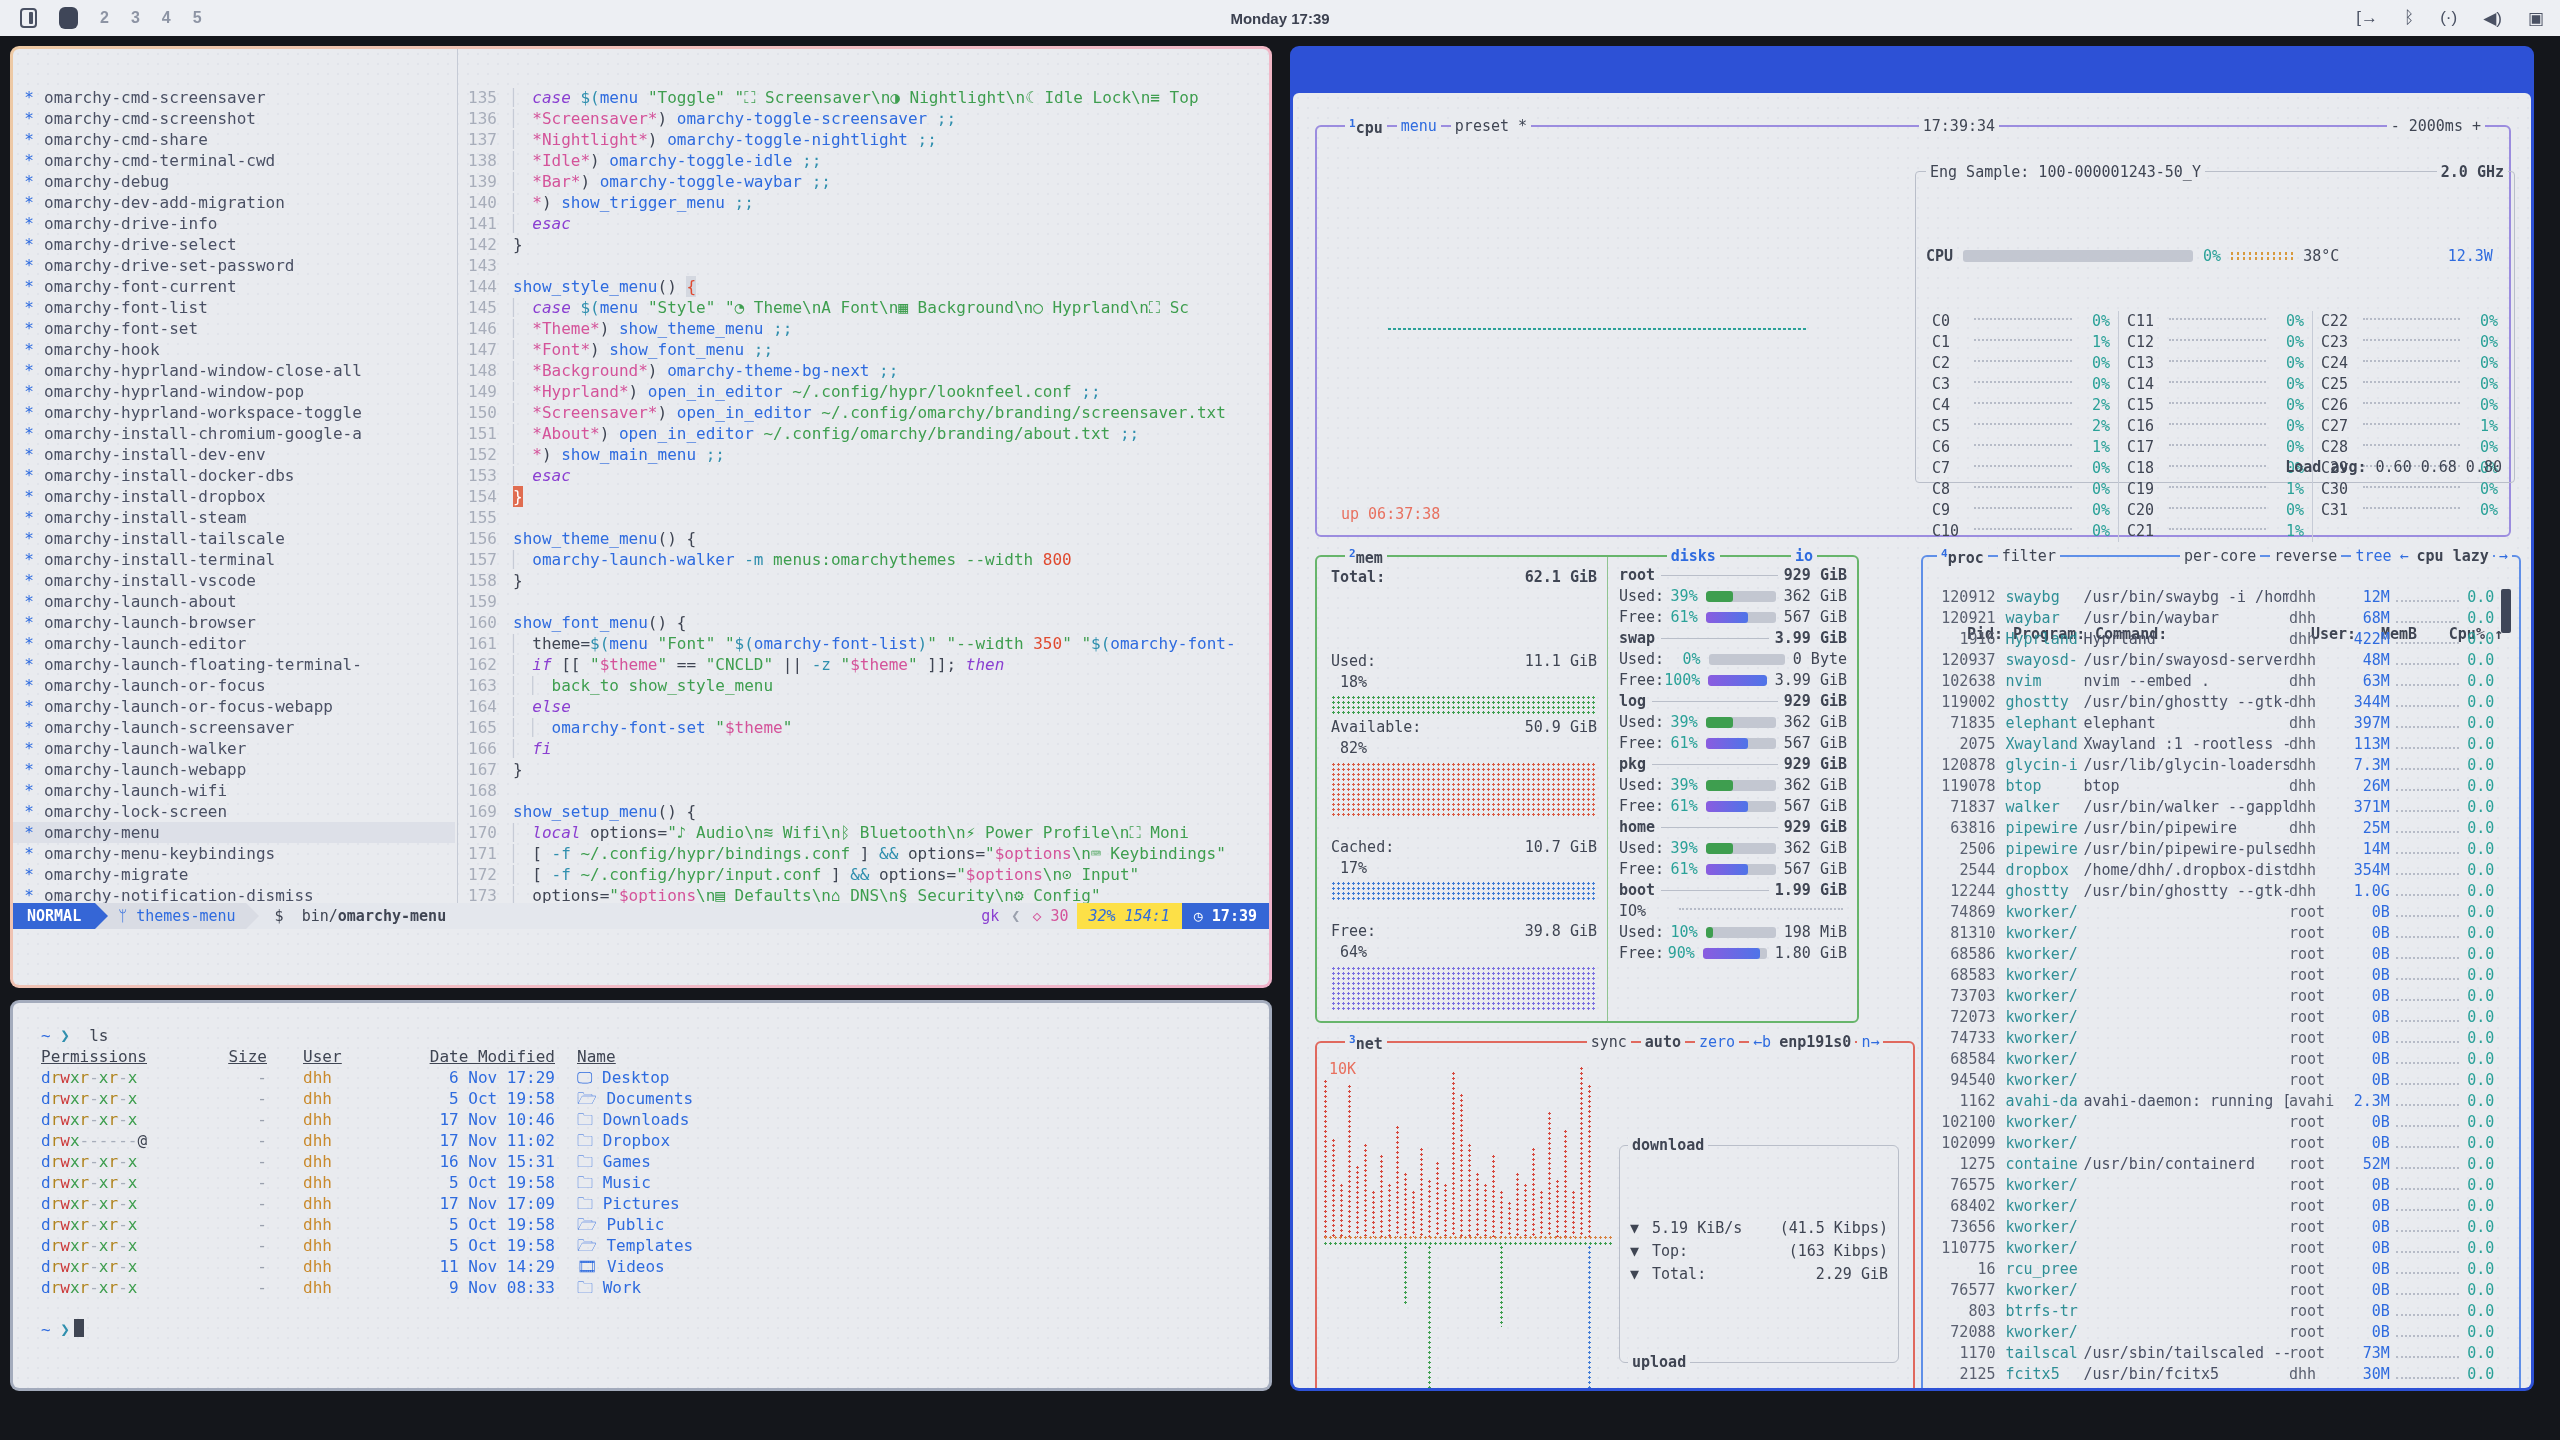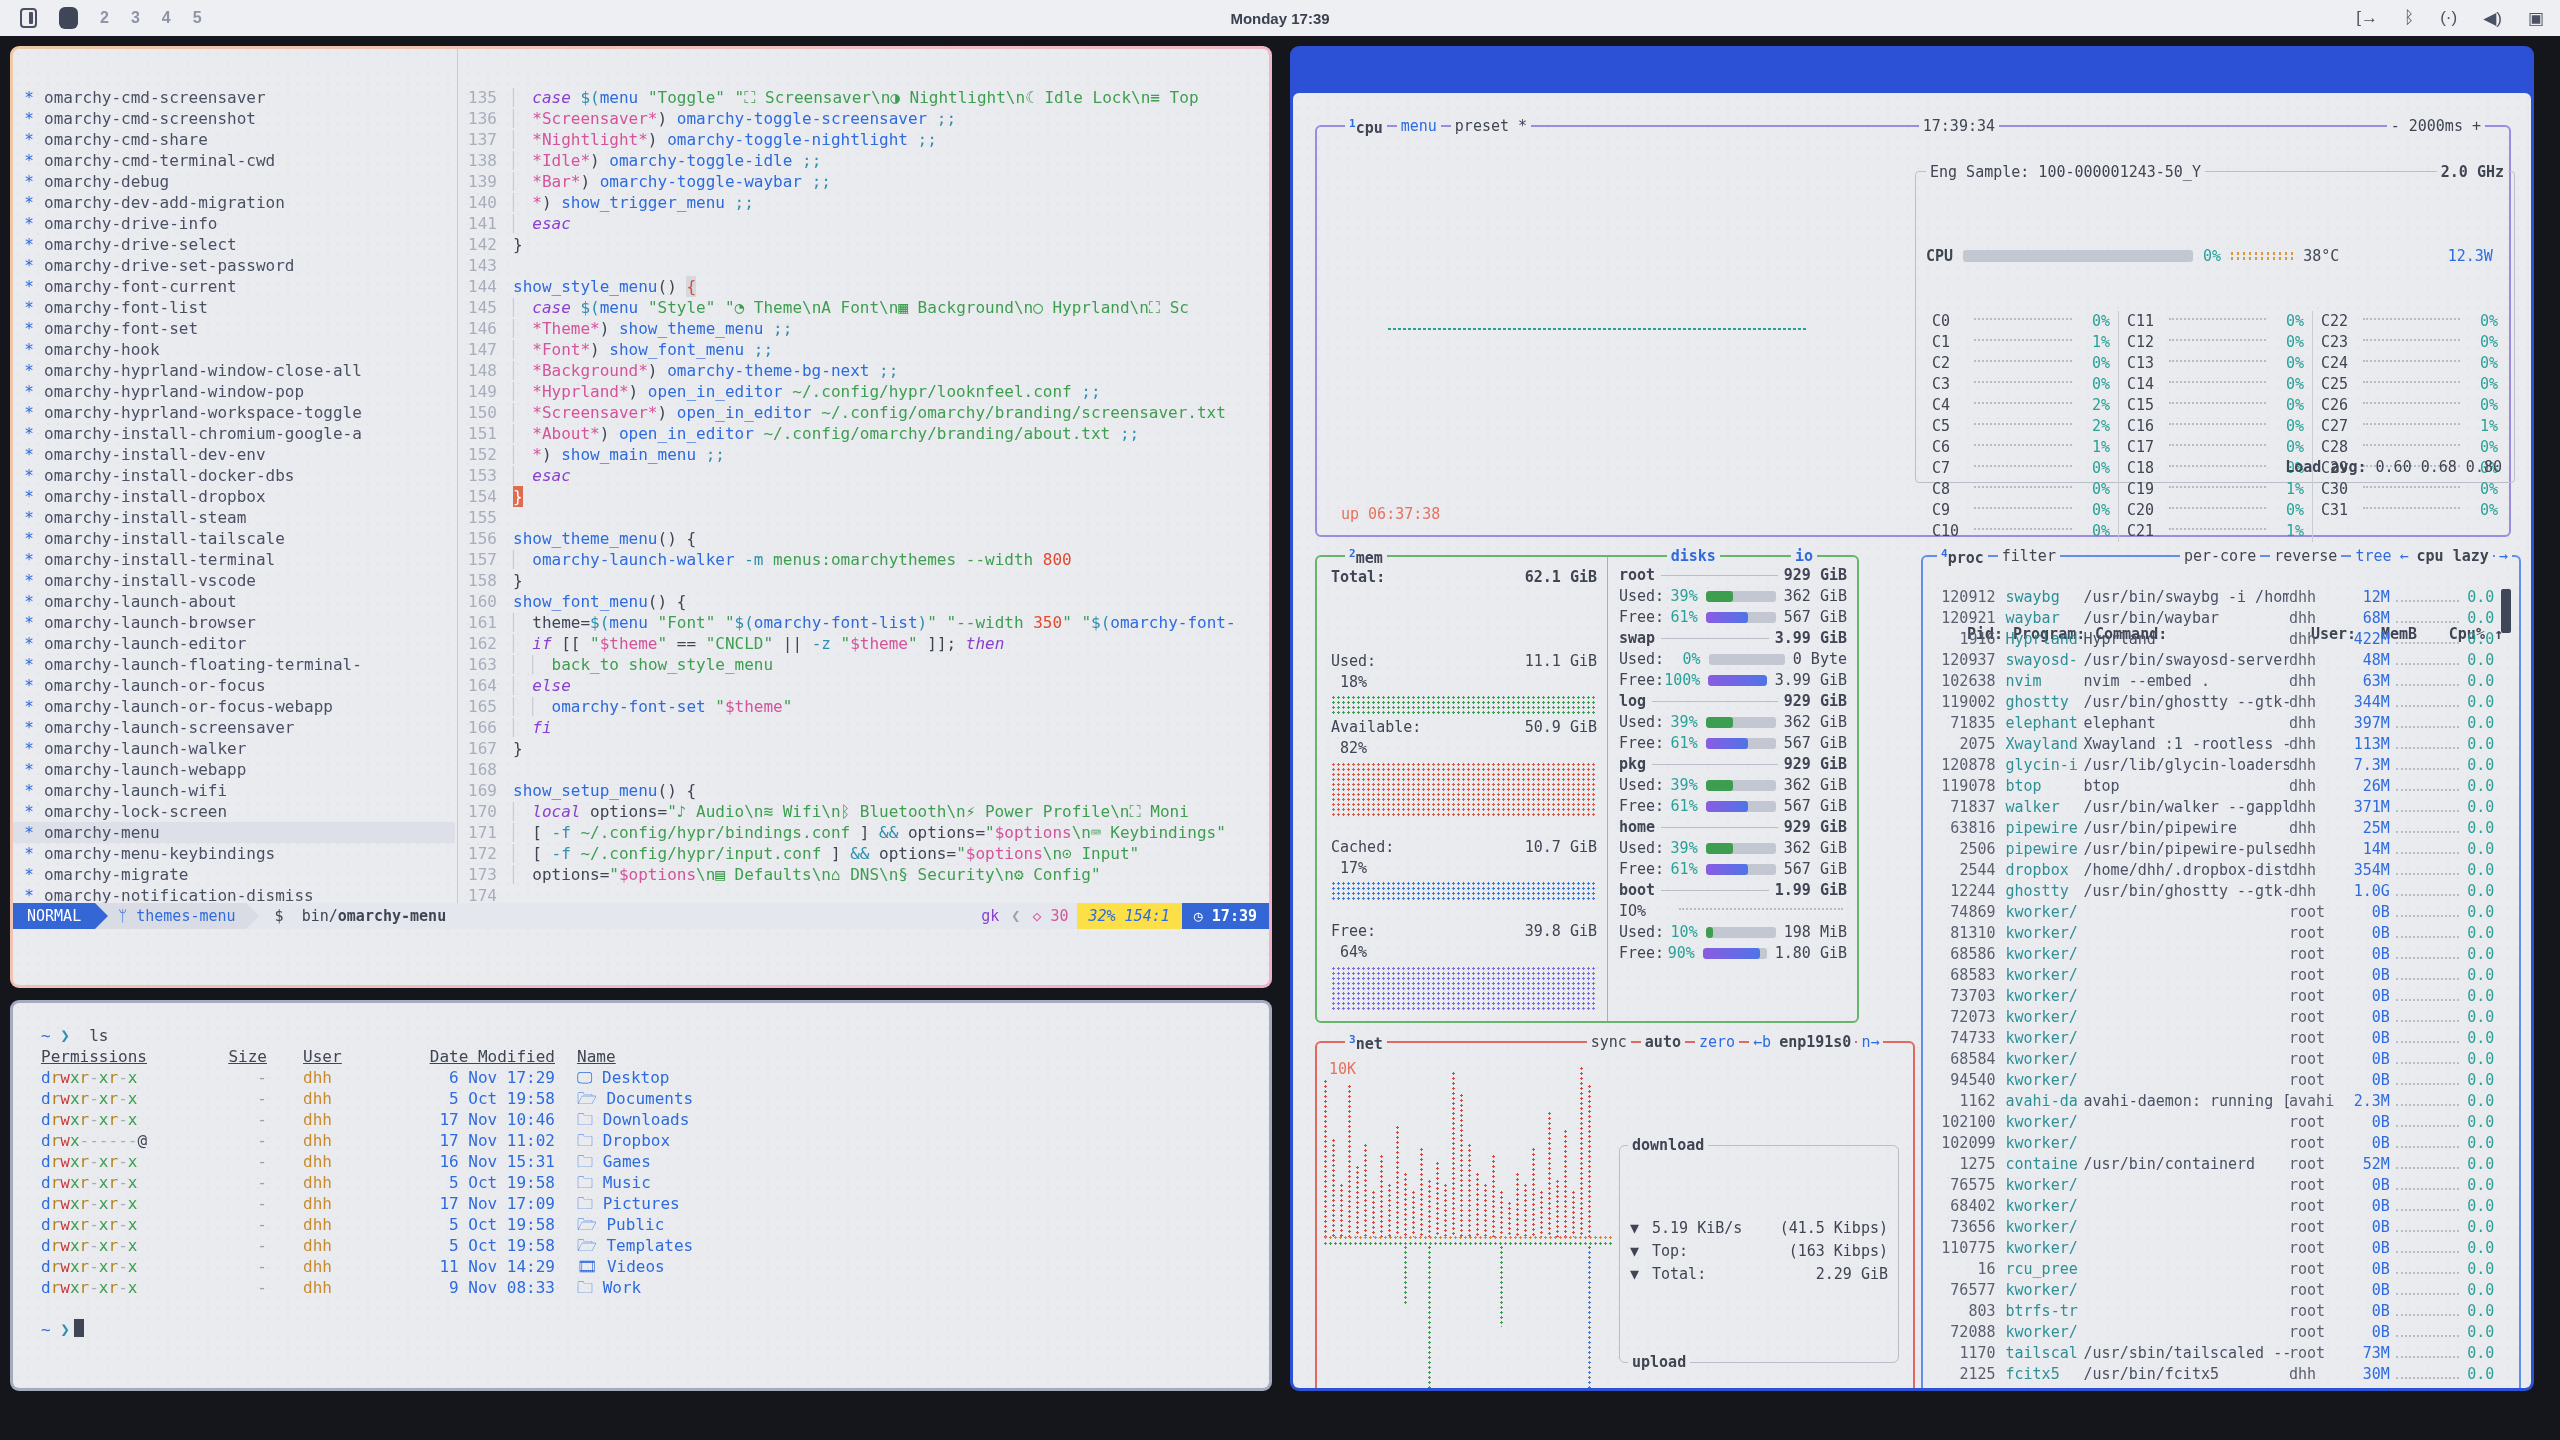--- a/index.html
+++ b/index.html
@@ -44,21 +44,21 @@
   .seg-p { color:#d4539a; }
   .seg-n { color:#e0492f; }
   .seg-o { color:#2f8fae; }
   .seg-v { color:#d4539a; }
   .seg-t { color:#3f4553; }
   .seg-g { color:#c6cbd6; }
   .seg-B { color:#e0492f; background:#d4d8e0; }
   .seg-C { color:#fff; background:#e06c50; }
   #statusline { position:absolute; left:0; right:0; bottom:56px; height:26px; display:flex; align-items:stretch;
     font-size:15px; line-height:26px; background:#e4e7ed; }
-  .sl-mode { background:#3566d6; color:#fff; font-weight:400; padding:0 14px; }
+  .sl-mode { background:#3566d6; color:#fff; font-weight:700; padding:0 14px; }
   .sl-arrow1 { width:0; border-left:13px solid #3566d6; border-top:13px solid transparent; border-bottom:13px solid transparent; background:#d9dce4;}
   .sl-branch { background:#d9dce4; color:#2e6bdf; padding:0 10px; }
   .sl-arrow2 { width:0; border-left:13px solid #d9dce4; border-top:13px solid transparent; border-bottom:13px solid transparent; }
   .sl-path { padding:0 16px; color:#3f4553; }
   .sl-path b { font-weight:700; }
   .sl-right { margin-left:auto; display:flex; align-items:stretch; }
   .sl-gk { color:#8a3fd1; padding:0 8px; }
   .sl-sep { color:#9aa0ad; padding:0 4px; }
   .sl-box { color:#d4539a; padding:0 8px; }
   .sl-pos { background:#fde047; color:#2e6bdf; padding:0 12px;font-style:italic; }
@@ -262,20 +262,21 @@
           <div class="crow"><span class="lnum">149</span><span class="seg-g">▏ </span><span class="seg-p">*Hyprland*</span><span class="seg-t">) </span><span class="seg-c">open_in_editor</span><span class="seg-s"> ~/.config/hypr/looknfeel.conf</span><span class="seg-o"> ;;</span></div>
           <div class="crow"><span class="lnum">150</span><span class="seg-g">▏ </span><span class="seg-p">*Screensaver*</span><span class="seg-t">) </span><span class="seg-c">open_in_editor</span><span class="seg-s"> ~/.config/omarchy/branding/screensaver.txt</span></div>
           <div class="crow"><span class="lnum">151</span><span class="seg-g">▏ </span><span class="seg-p">*About*</span><span class="seg-t">) </span><span class="seg-c">open_in_editor</span><span class="seg-s"> ~/.config/omarchy/branding/about.txt</span><span class="seg-o"> ;;</span></div>
           <div class="crow"><span class="lnum">152</span><span class="seg-g">▏ </span><span class="seg-p">*</span><span class="seg-t">) </span><span class="seg-c">show_main_menu</span><span class="seg-o"> ;;</span></div>
           <div class="crow"><span class="lnum">153</span><span class="seg-g">▏ </span><span class="seg-k">esac</span></div>
           <div class="crow"><span class="lnum">154</span><span class="seg-C">}</span></div>
           <div class="crow"><span class="lnum">155</span></div>
           <div class="crow"><span class="lnum">156</span><span class="seg-f">show_theme_menu</span><span class="seg-t">() {</span></div>
           <div class="crow"><span class="lnum">157</span><span class="seg-g">▏ </span><span class="seg-c">omarchy-launch-walker</span><span class="seg-o"> -m</span><span class="seg-t"> </span><span class="seg-s">menus:omarchythemes</span><span class="seg-s"> --width</span><span class="seg-t"> </span><span class="seg-n">800</span></div>
           <div class="crow"><span class="lnum">158</span><span class="seg-t">}</span></div>
+          <div class="crow"><span class="lnum">159</span></div>
           <div class="crow"><span class="lnum">160</span><span class="seg-f">show_font_menu</span><span class="seg-t">() {</span></div>
           <div class="crow"><span class="lnum">161</span><span class="seg-g">▏ </span><span class="seg-t">theme=</span><span class="seg-o">$(</span><span class="seg-c">menu</span><span class="seg-t"> </span><span class="seg-s">"Font"</span><span class="seg-t"> </span><span class="seg-s">"</span><span class="seg-o">$(</span><span class="seg-c">omarchy-font-list</span><span class="seg-o">)</span><span class="seg-s">"</span><span class="seg-t"> </span><span class="seg-s">"--width </span><span class="seg-n">350</span><span class="seg-s">"</span><span class="seg-t"> </span><span class="seg-s">"</span><span class="seg-o">$(</span><span class="seg-c">omarchy-font-</span></div>
           <div class="crow"><span class="lnum">162</span><span class="seg-g">▏ </span><span class="seg-k">if</span><span class="seg-t"> [[ </span><span class="seg-s">"</span><span class="seg-v">$theme</span><span class="seg-s">"</span><span class="seg-t"> == </span><span class="seg-s">"CNCLD"</span><span class="seg-t"> || </span><span class="seg-o">-z</span><span class="seg-t"> </span><span class="seg-s">"</span><span class="seg-v">$theme</span><span class="seg-s">"</span><span class="seg-t"> ]]; </span><span class="seg-k">then</span></div>
           <div class="crow"><span class="lnum">163</span><span class="seg-g">▏ </span><span class="seg-g">▏ </span><span class="seg-s">back_to</span><span class="seg-t"> </span><span class="seg-s">show_style_menu</span></div>
           <div class="crow"><span class="lnum">164</span><span class="seg-g">▏ </span><span class="seg-k">else</span></div>
           <div class="crow"><span class="lnum">165</span><span class="seg-g">▏ </span><span class="seg-g">▏ </span><span class="seg-c">omarchy-font-set</span><span class="seg-t"> </span><span class="seg-s">"</span><span class="seg-v">$theme</span><span class="seg-s">"</span></div>
           <div class="crow"><span class="lnum">166</span><span class="seg-g">▏ </span><span class="seg-k">fi</span></div>
           <div class="crow"><span class="lnum">167</span><span class="seg-t">}</span></div>
           <div class="crow"><span class="lnum">168</span></div>
           <div class="crow"><span class="lnum">169</span><span class="seg-f">show_setup_menu</span><span class="seg-t">() {</span></div>

